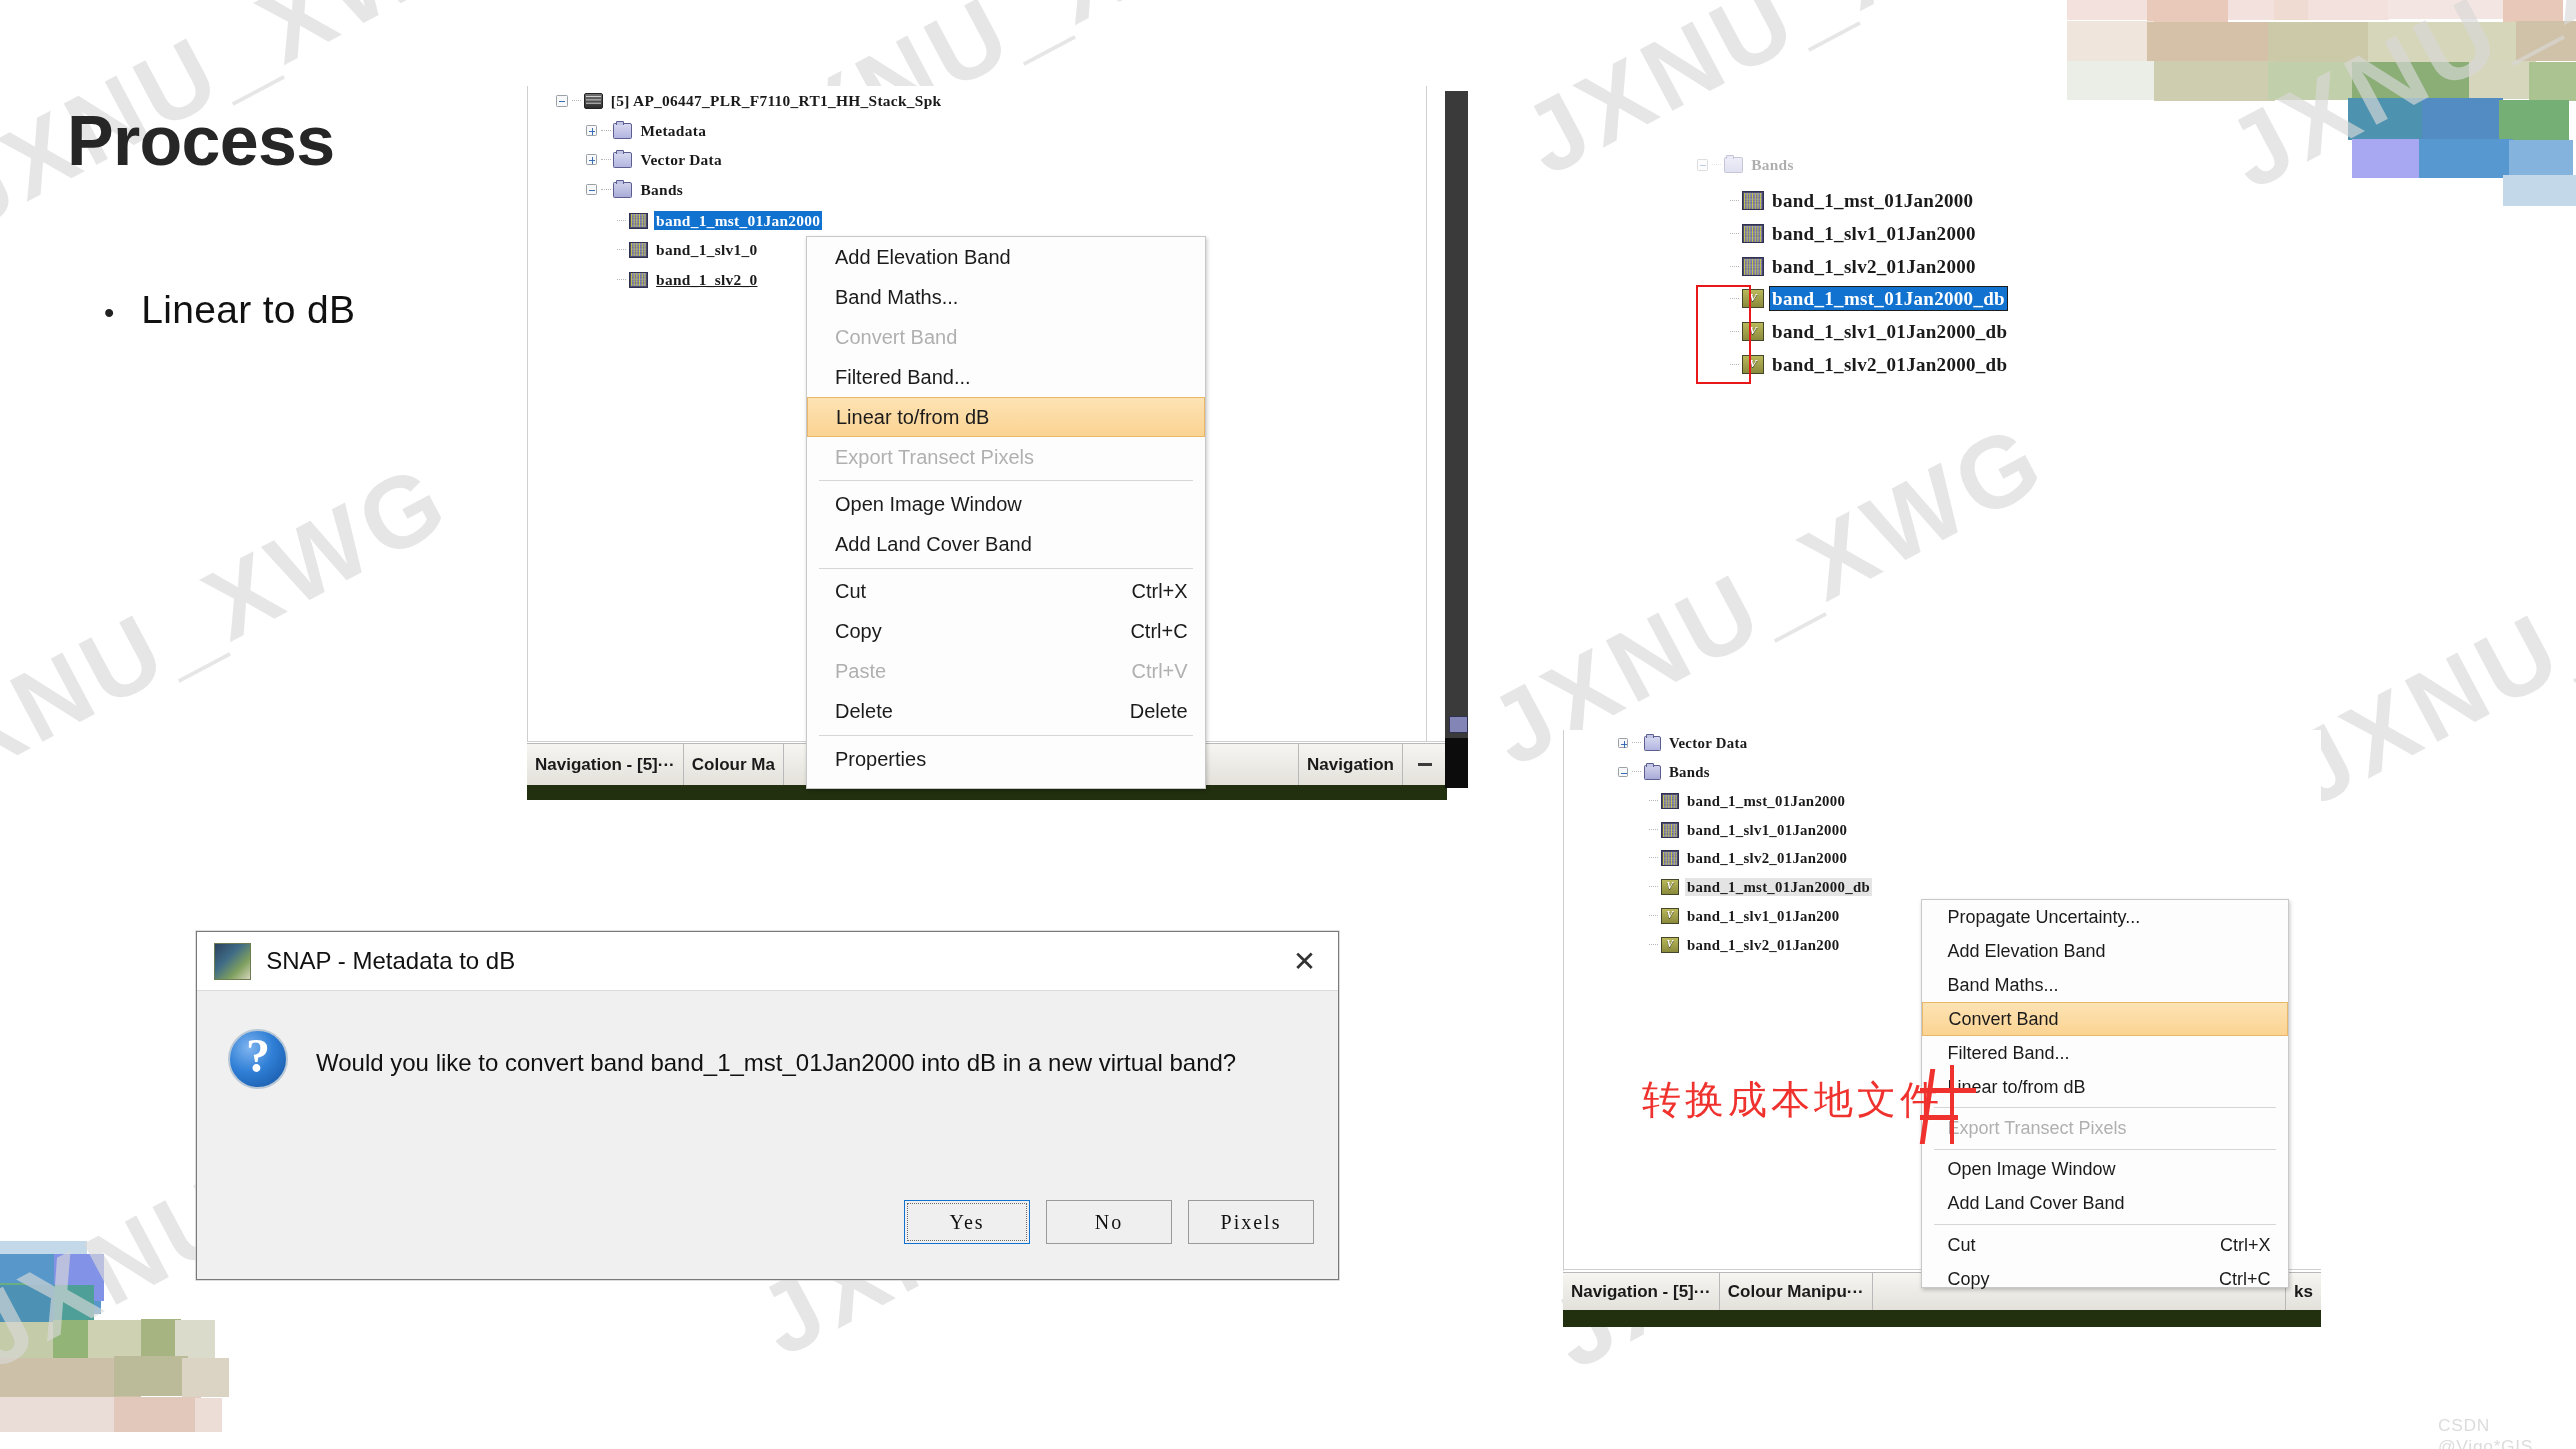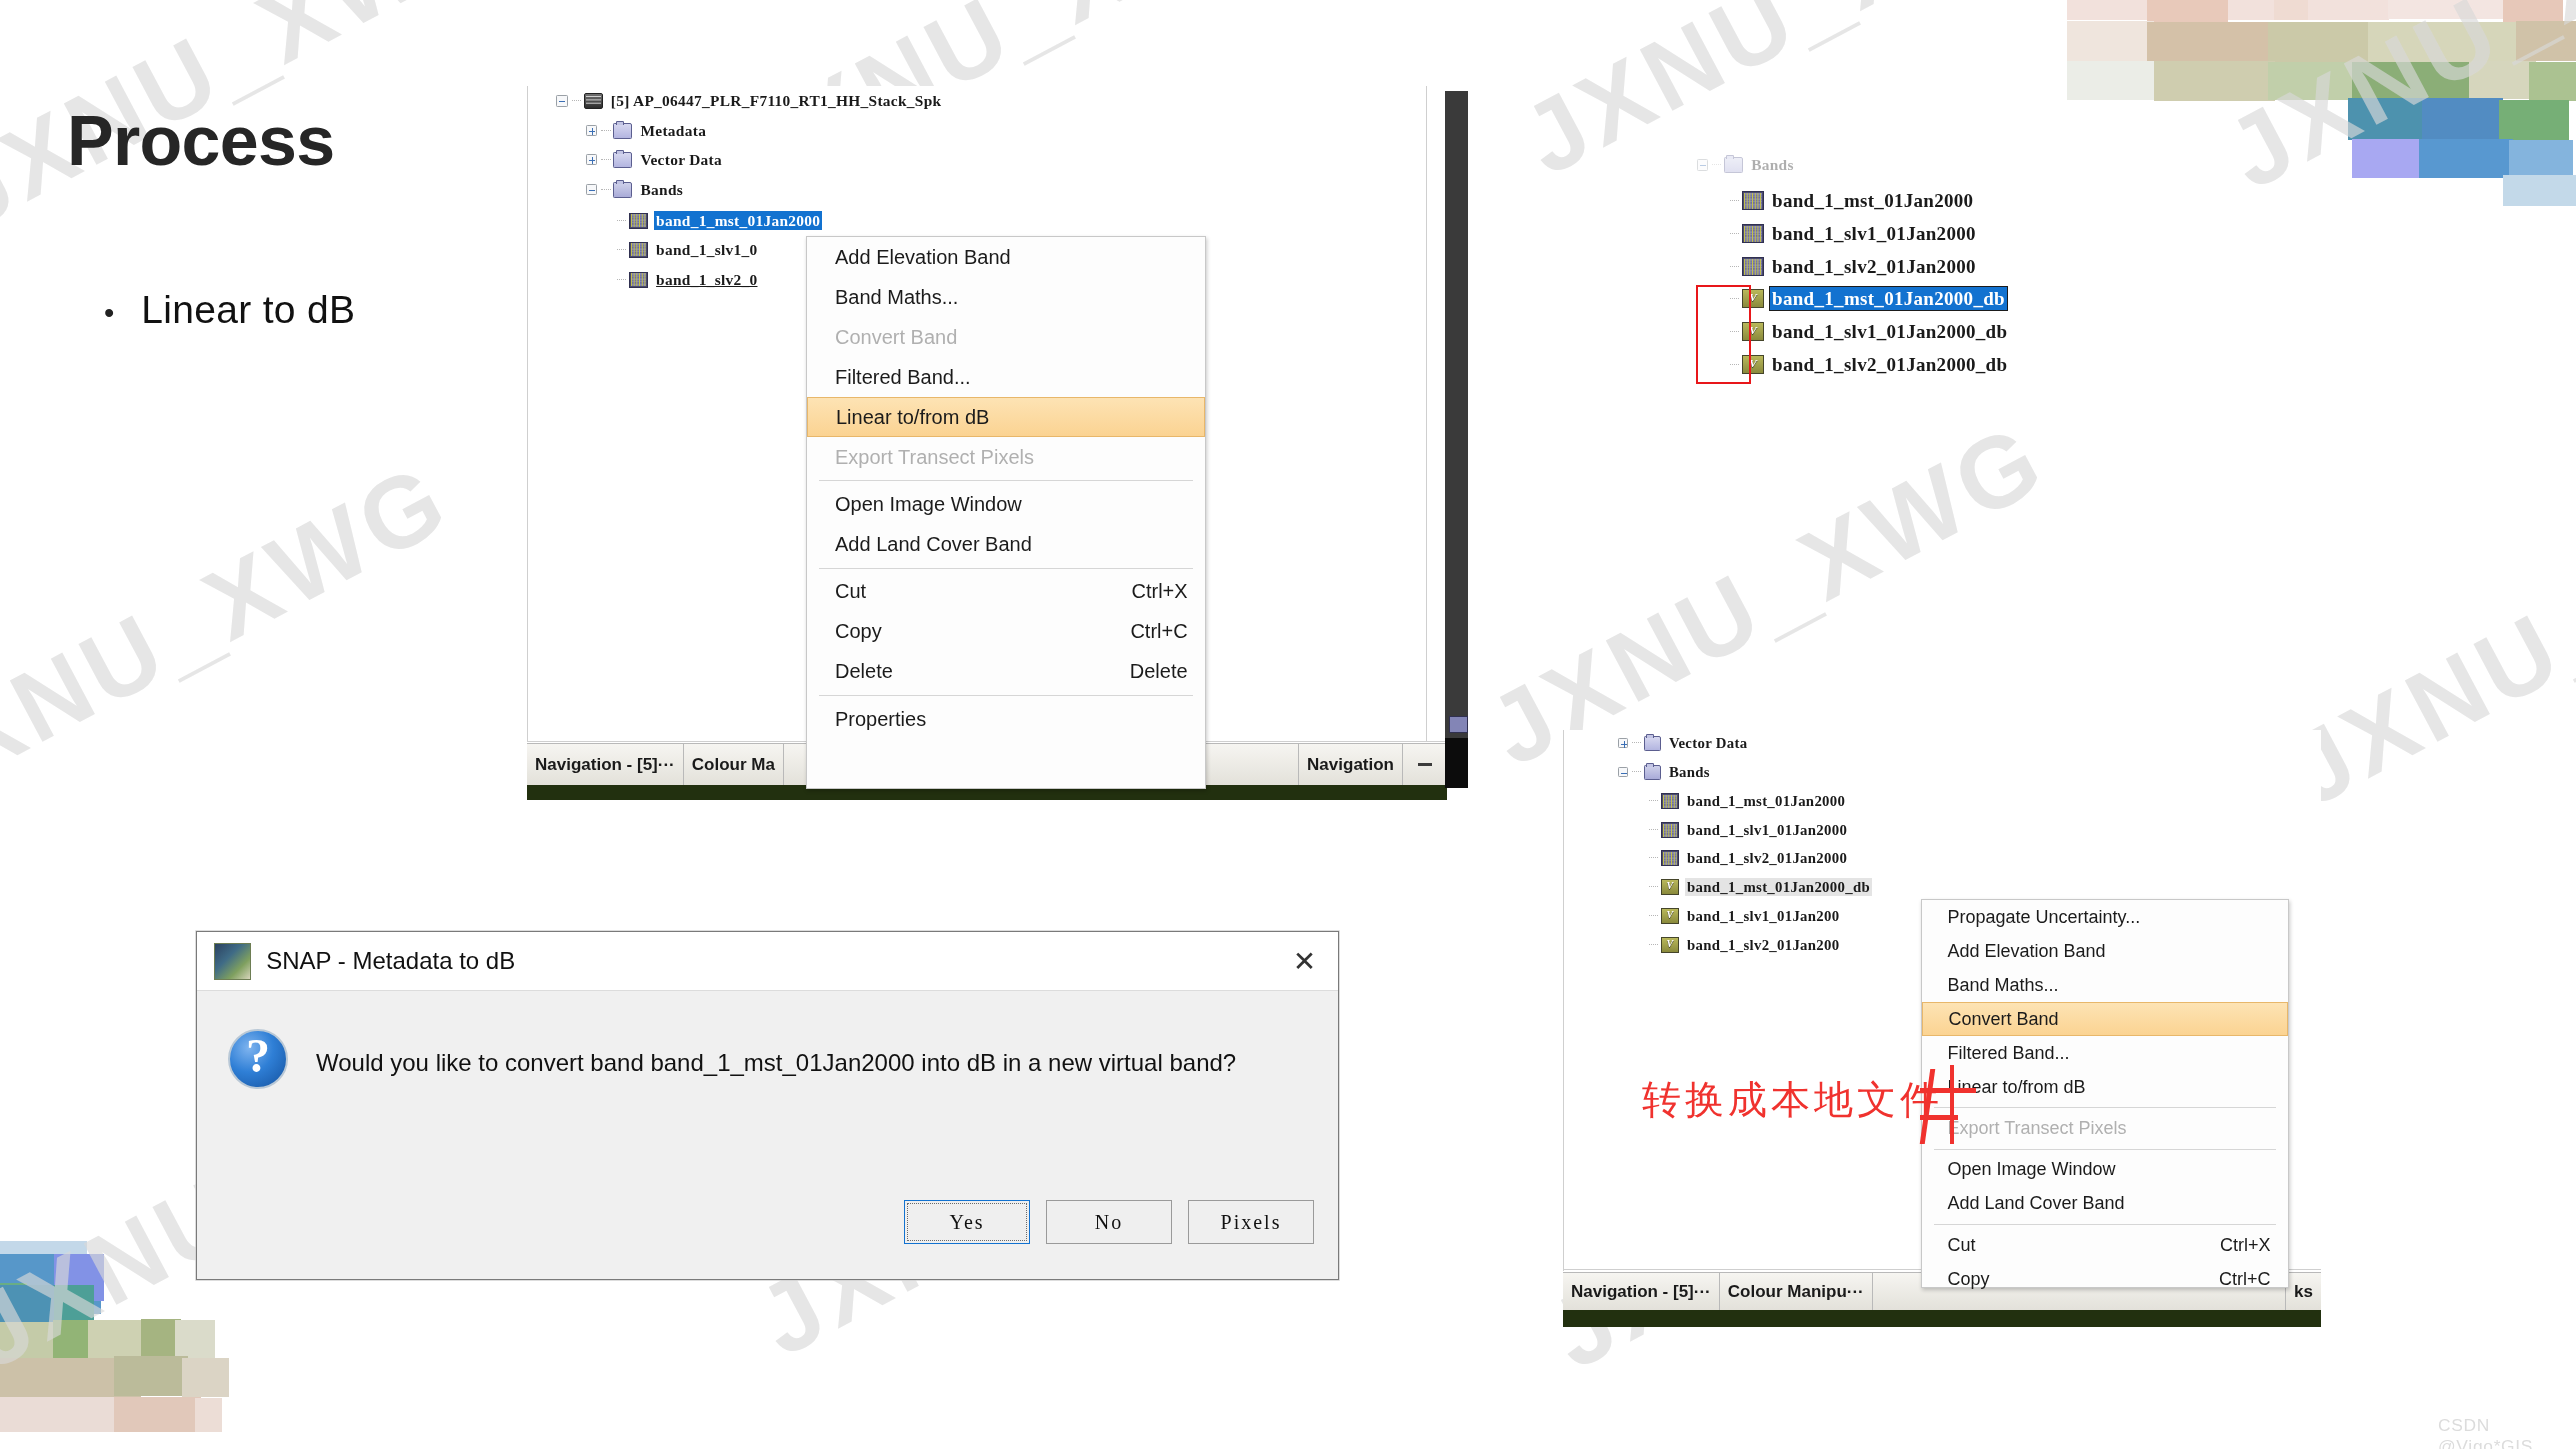--- a/index.html
+++ b/index.html
@@ -308,20 +308,24 @@
       </div>
     <div class="sep"></div>
     <div class="mi">
       <span>Cut</span>
       <span class="acc">Ctrl+X</span>
       </div>
     <div class="mi">
       <span>Copy</span>
       <span class="acc">Ctrl+C</span>
       </div>
+    <div class="mi dis">
+      <span>Paste</span>
+      <span class="acc">Ctrl+V</span>
+      </div>
     <div class="mi">
       <span>Delete</span>
       <span class="acc">Delete</span>
       </div>
     <div class="sep"></div>
     <div class="mi">
       <span>Properties</span>
       </div>
   </div>
 

